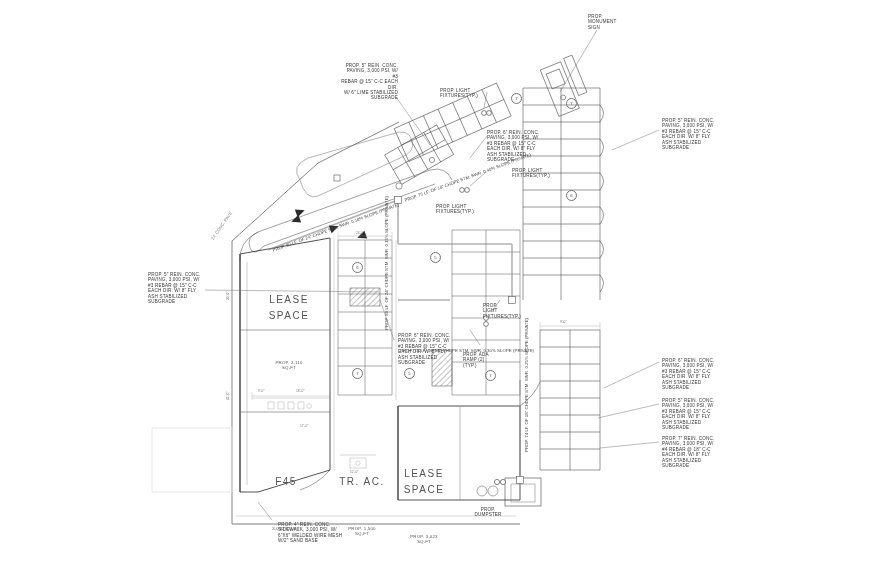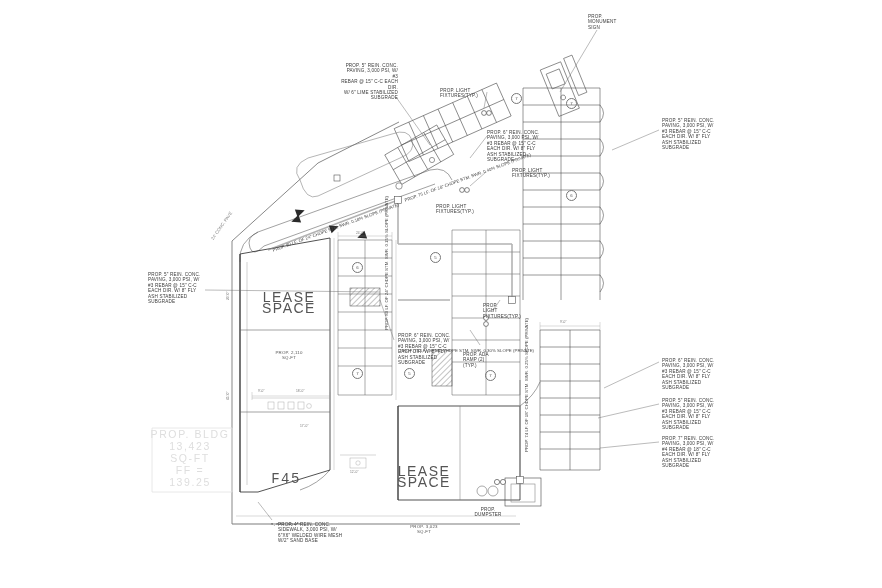--- a/index.html
+++ b/index.html
@@ -31,21 +31,21 @@
 
   
   .rot { position: absolute; transform-origin: 0 0; white-space: nowrap;
          font-size: 4.4px; line-height: 5.1px; color: #4a4a4a; }
 
   
   .splabel {
     position: absolute; text-align: center; white-space: pre;
     color: #555; letter-spacing: 0.9px;
   }
-  .splabel .big { font-size: 14px; line-height: 11px; letter-spacing: 1.5px; }
+  .splabel .big { font-size: 10px; line-height: 16px; letter-spacing: 1.5px; }
   .splabel .sm  { font-size: 4.4px; line-height: 5px; letter-spacing: 0.2px; }
 
   .ghost {
     position: absolute; text-align: center; white-space: pre;
     color: #dedede; font-size: 10.5px; line-height: 12px; letter-spacing: 1.6px;
   }
 
   
   .dim { position: absolute; font-size: 3.3px; color: #777; white-space: nowrap; }
   .dim.v { transform-origin: 0 0; transform: rotate(-90deg); }
@@ -411,38 +411,38 @@
   <div class="rot" style="left:210px; top:238px; transform:rotate(-55deg); color:#888;">24' CONC. PAVE</div>
 
   <div class="splabel" style="left:262px; top:256px; width:54px;">
     <div class="big">LEASE
 SPACE</div>
     <div class="sm">PROP. 2,110
 SQ-FT</div>
   </div>
 
 
-  <div class="splabel" style="left:255px; top:438px; width:62px;font-family:Liberation Mono, monospace;">
+  <div class="splabel" style="left:255px; top:438px; width:62px;">
     <div class="big">F45</div>
     <div class="sm">3,032 SQ-FT</div>
   </div>
 
+  <div class="splabel" style="left:336px; top:438px; width:52px;">
+    <div class="big">TR. AC.</div>
+    <div class="sm">PROP. 1,500
+SQ-FT</div>
+  </div>
 
   <div class="splabel" style="left:396px; top:430px; width:56px;">
     <div class="big">LEASE
 SPACE</div>
     <div class="sm">PROP. 3,023
 SQ-FT</div>
   </div>
 
-  <div class="ghost" style="left:146px; top:428px; width:88px;">PROP. BLDG
-13,423
-SQ-FT
-FF =
-139.25</div>
 
   <div class="stallnum" style="left:511px; top:93px;">7</div>
   <div class="stallnum" style="left:566px; top:98px;">7</div>
   <div class="stallnum" style="left:566px; top:190px;">6</div>
   <div class="stallnum" style="left:430px; top:252px;">5</div>
   <div class="stallnum" style="left:352px; top:262px;">6</div>
   <div class="stallnum" style="left:352px; top:368px;">7</div>
   <div class="stallnum" style="left:404px; top:368px;">5</div>
   <div class="stallnum" style="left:485px; top:370px;">7</div>
 

